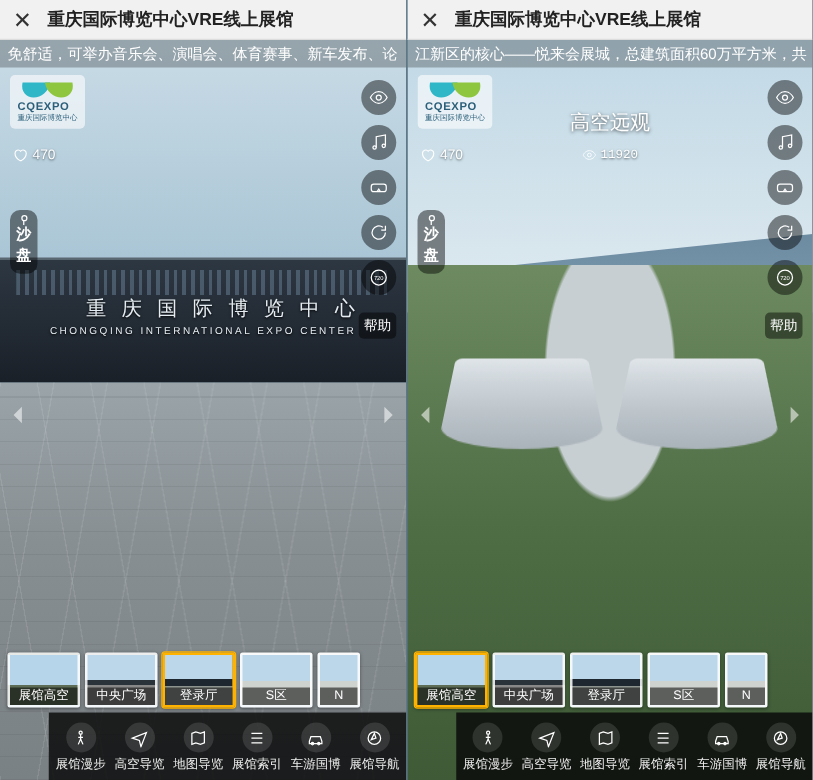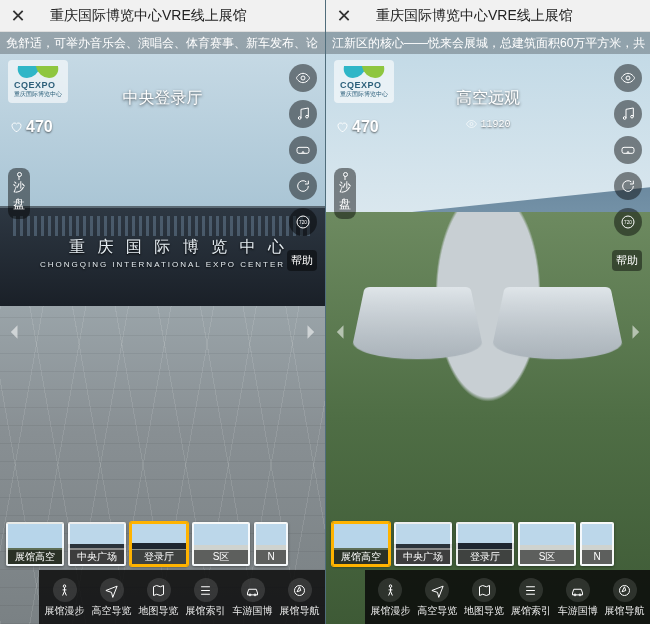--- a/index.html
+++ b/index.html
@@ -3,21 +3,21 @@
 <meta charset="utf-8">
 <style>
   * { margin: 0; padding: 0; box-sizing: border-box; }
   body { width: 650px; height: 624px; background: #aaa; font-family: -apple-system, "PingFang SC", "Microsoft YaHei", sans-serif; display: flex; }
   .pane { position: relative; width: 325px; height: 624px; overflow: hidden; background: #5a7a8a; }
   .pane + .pane { border-left: 1px solid rgba(0,0,0,.1); }
 
   
   .hdr { position: absolute; top: 0; left: 0; right: 0; height: 32px; background: #f1f1f1; display: flex; align-items: center; padding: 0 10px; z-index: 50; border-bottom: 1px solid #ddd; }
   .hdr-close { width: 16px; height: 16px; display: flex; align-items: center; justify-content: center; color: #333; font-size: 18px; line-height: 1; }
-  .hdr-title { margin-left: 24px; font-size: 14px; font-weight: 400; color: #222; white-space: nowrap; }
+  .hdr-title { margin-left: 12px; font-size: 14px; font-weight: 700; color: #222; white-space: nowrap; }
 
   
   .marquee { position: absolute; top: 32px; left: 0; right: 0; height: 22px; background: rgba(0,0,0,.25); color: #fff; font-size: 12px; line-height: 22px; white-space: nowrap; padding: 0 6px; z-index: 40; }
 
   
   .scene { position: absolute; top: 0; left: 0; right: 0; bottom: 0; }
   .sky { position: absolute; top: 0; left: 0; right: 0; height: 35%; background: linear-gradient(#cfe0ea,#a8c4d4); }
   .building { position: absolute; top: 33%; left: 0; right: 0; height: 16%; background: linear-gradient(#2d3742,#1a2028); border-top: 2px solid #5a6872; }
   .building::after { content:""; position:absolute; top:8px; left:4%; right:4%; height:20px; background: repeating-linear-gradient(90deg,#6a8298 0 3px,transparent 3px 7px); opacity:.5;}
   .plaza { position: absolute; top: 49%; left: 0; right: 0; bottom: 0;
@@ -55,31 +55,31 @@
   .logo-mark { width: 42px; height: 14px; position: relative; margin: 0 auto 2px; }
   .logo-mark::before { content:""; position:absolute; left:0; bottom:0; width:22px; height:12px; border-radius:0 0 12px 12px; background:#2fb6c7; transform: skewX(-10deg);}
   .logo-mark::after { content:""; position:absolute; right:0; bottom:0; width:22px; height:12px; border-radius:0 0 12px 12px; background:#8ec63f; transform: skewX(10deg);}
   .logo-text { font-size: 9px; font-weight: 700; color: #2c5f7a; letter-spacing: .5px; }
   .logo-sub { font-size: 6px; color: #2c5f7a; }
 
   
   .loc-label { position: absolute; top: 88px; left: 50%; transform: translateX(-50%); color: #fff; font-size: 16px; text-shadow: 0 1px 3px rgba(0,0,0,.7); z-index: 30; }
 
   
-  .likes { position: absolute; top: 118px; left: 10px; display:flex; align-items:center; gap:4px; color:#fff; font-size:16px; z-index:30; text-shadow:0 1px 2px rgba(0,0,0,.6);font-weight:bold;}
+  .likes { position: absolute; top: 118px; left: 10px; display:flex; align-items:flex-start; gap:4px; color:#fff; font-size:11px; z-index:30; text-shadow:0 1px 2px rgba(0,0,0,.6);}
   .views { position: absolute; top: 118px; left: 50%; transform:translateX(-50%); display:flex; align-items:center; gap:3px; color:#fff; font-size:10px; z-index:30; text-shadow:0 1px 2px rgba(0,0,0,.6);font-family:Liberation Mono, monospace;}
   .views svg { opacity:.85;}
 
   
   .rbtns { position: absolute; top: 64px; right: 8px; display: flex; flex-direction: column; gap: 8px; z-index: 30; }
   .cbtn { width: 28px; height: 28px; border-radius: 50%; background: rgba(0,0,0,.45); display: flex; align-items: center; justify-content: center; color: #fff; }
   .cbtn svg { width: 16px; height: 16px; fill: none; stroke: #fff; stroke-width: 1.5; }
 
   
-  .chip { position: absolute; top: 168px; left: 8px; z-index: 30; background: rgba(0,0,0,.45); color:#fff; border-radius: 8px; padding: 4px 4px 6px; font-size: 12px; width: 22px; text-align:center; }
+  .chip { position: absolute; top: 168px; left: 8px; z-index: 30; background: rgba(0,0,0,.45); color:#fff; border-radius: 8px; padding: 4px 4px 6px; font-size: 12px; width: 22px; text-align:center;font-weight:bold; }
   .chip .dot { width:5px; height:5px; border:1px solid #fff; border-radius:50%; margin:0 auto 2px; position:relative;}
   .chip .dot::after{content:"";position:absolute;left:50%;top:100%;width:1px;height:4px;background:#fff;transform:translateX(-50%);}
   .help { position: absolute; top: 250px; right: 8px; z-index:30; background: rgba(0,0,0,.45); color:#fff; font-size:11px; padding:3px 4px; border-radius:4px;}
 
   
   .navarrow { position:absolute; top: 50%; width: 26px; height: 40px; display:flex; align-items:center; justify-content:center; color: rgba(255,255,255,.7); z-index:20;}
   .navarrow.left { left: 2px; }
   .navarrow.right { right: 2px; }
   .navarrow svg { width:20px; height:28px; fill: rgba(255,255,255,.55);}
 
@@ -116,21 +116,20 @@
   </div>
 
   <div class="marquee">免舒适，可举办音乐会、演唱会、体育赛事、新车发布、论</div>
 
   <div class="logo">
     <div class="logo-mark"></div>
     <div class="logo-text">CQEXPO</div>
     <div class="logo-sub">重庆国际博览中心</div>
   </div>
 
-  <div class="loc-label">中央登录厅</div>
 
   <div class="likes">
     <svg width="12" height="12" viewBox="0 0 24 24">
         <path d="M12 21s-8-5-8-12a5 5 0 0 1 9-3 5 5 0 0 1 9 3c0 7-8 12-8 12z" fill="none" stroke="#fff" stroke-width="1.8"></path>
       </svg>
     <span>470</span>
   </div>
 
   <div class="rbtns">
     <div class="cbtn">

